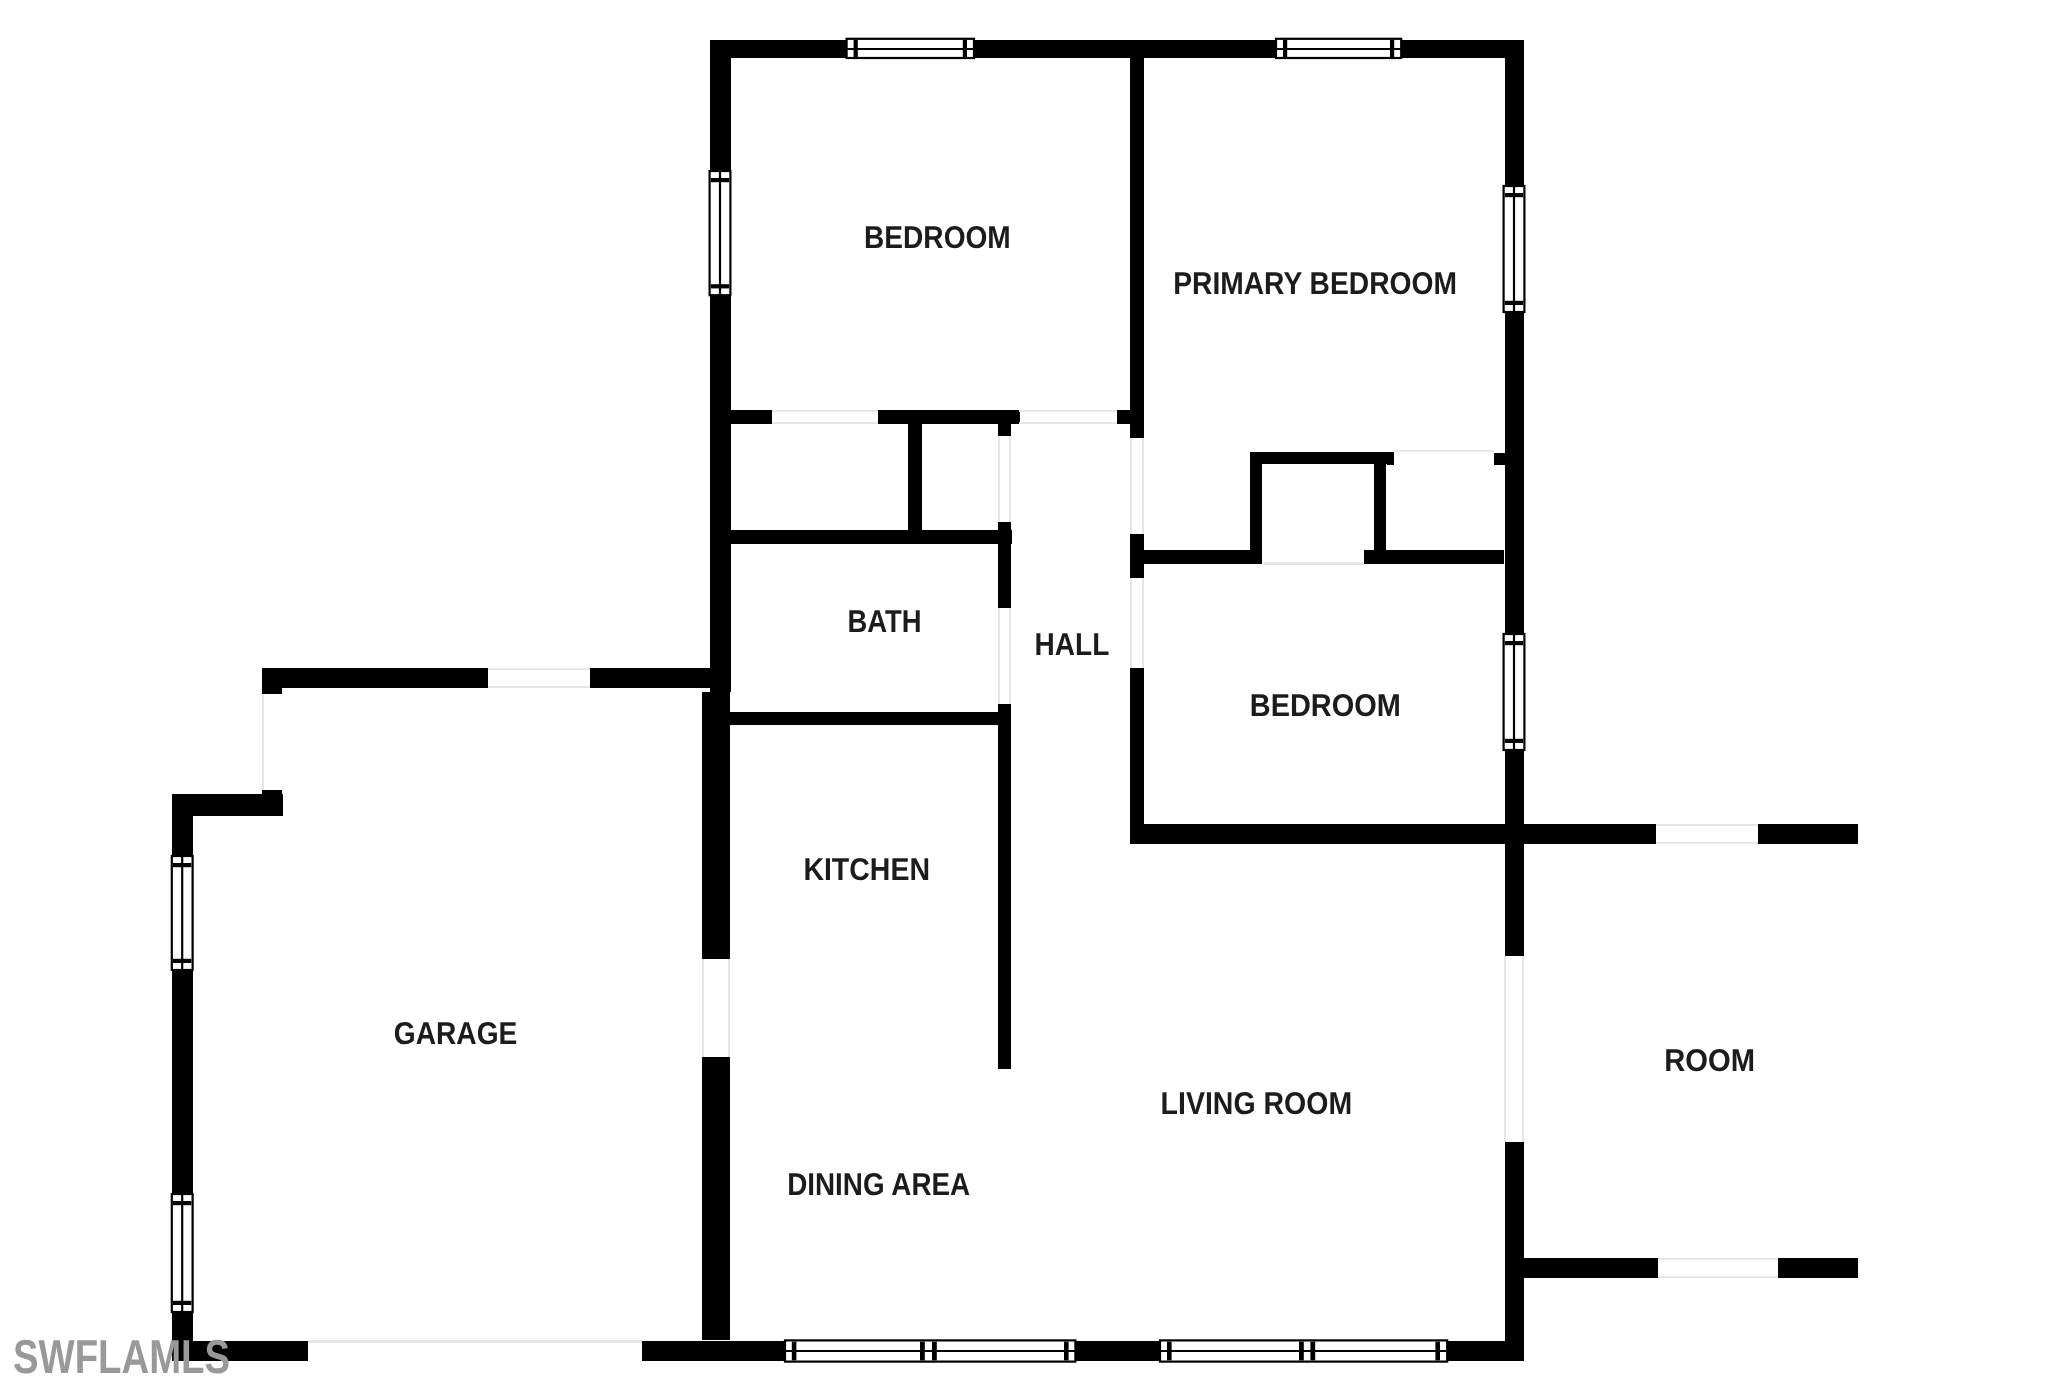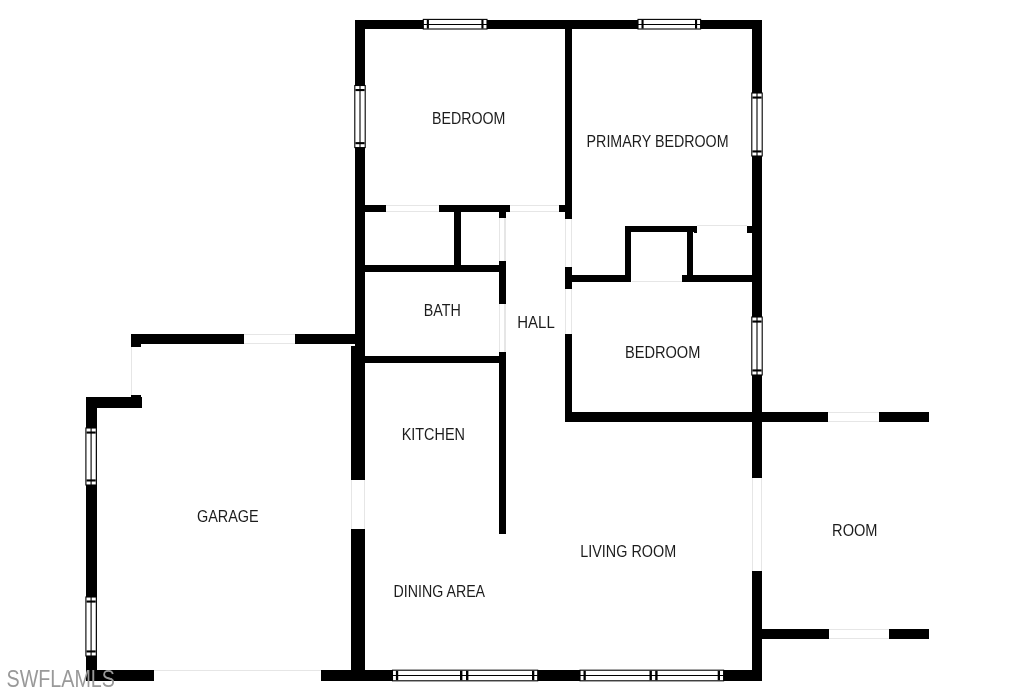--- a/index.html
+++ b/index.html
@@ -1,16 +1,16 @@
 <!DOCTYPE html>
 <html><head>
 <meta charset="utf-8">
 <style>
   html,body{margin:0;padding:0;background:#fff;}
-  .page{position:relative;width:929px;height:696px;background:#ffffff;overflow:hidden;}
+  .page{position:relative;width:929px;height:696px;background:#ffffff;overflow:hidden;font-weight:bold;}
   svg{position:absolute;left:0;top:0;}
   text{font-family:"Liberation Sans",sans-serif;fill:#1c1c1c;}
   .lbl{font-size:15.8px;}
   .wm{font-size:23.8px;fill:#999999;}
 </style>
 </head>
 <body>
 <div class="page">
 <svg width="1024" height="696" viewBox="0 0 1024 696">
 

